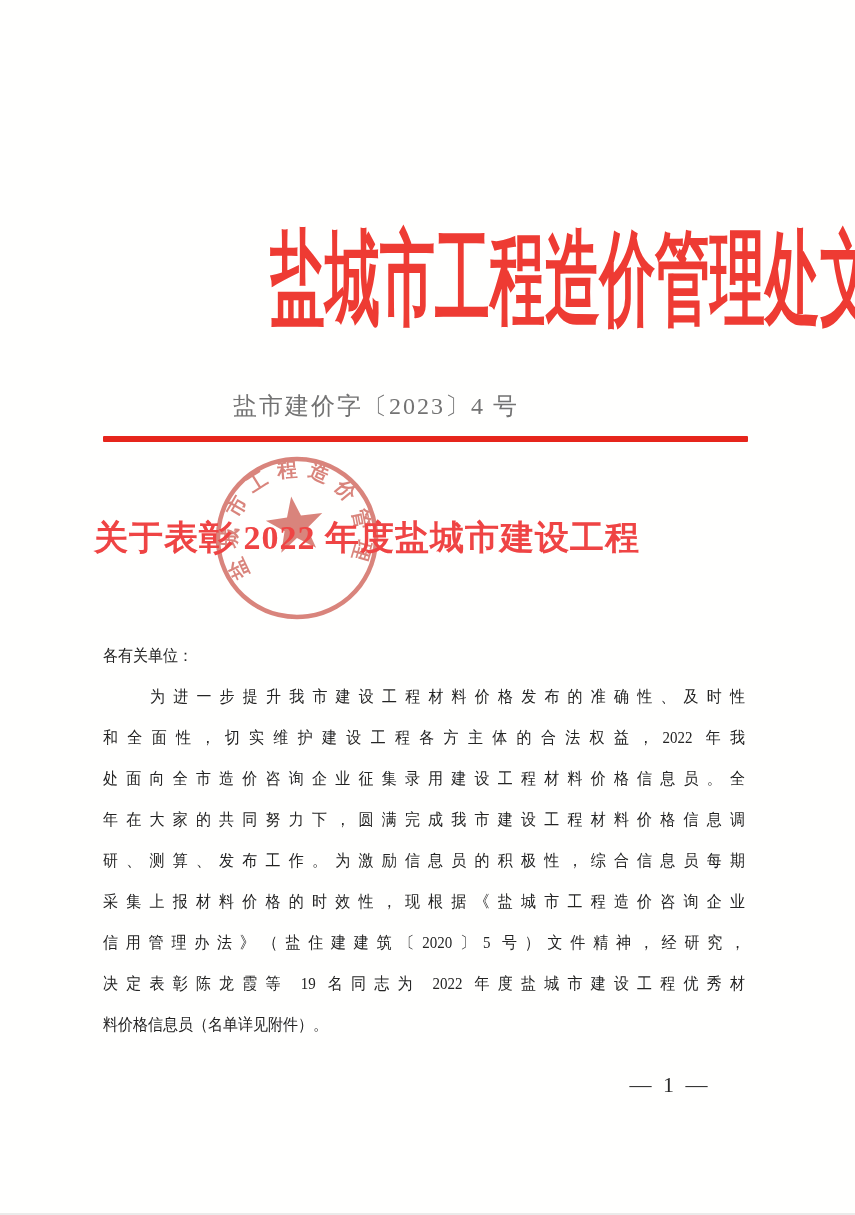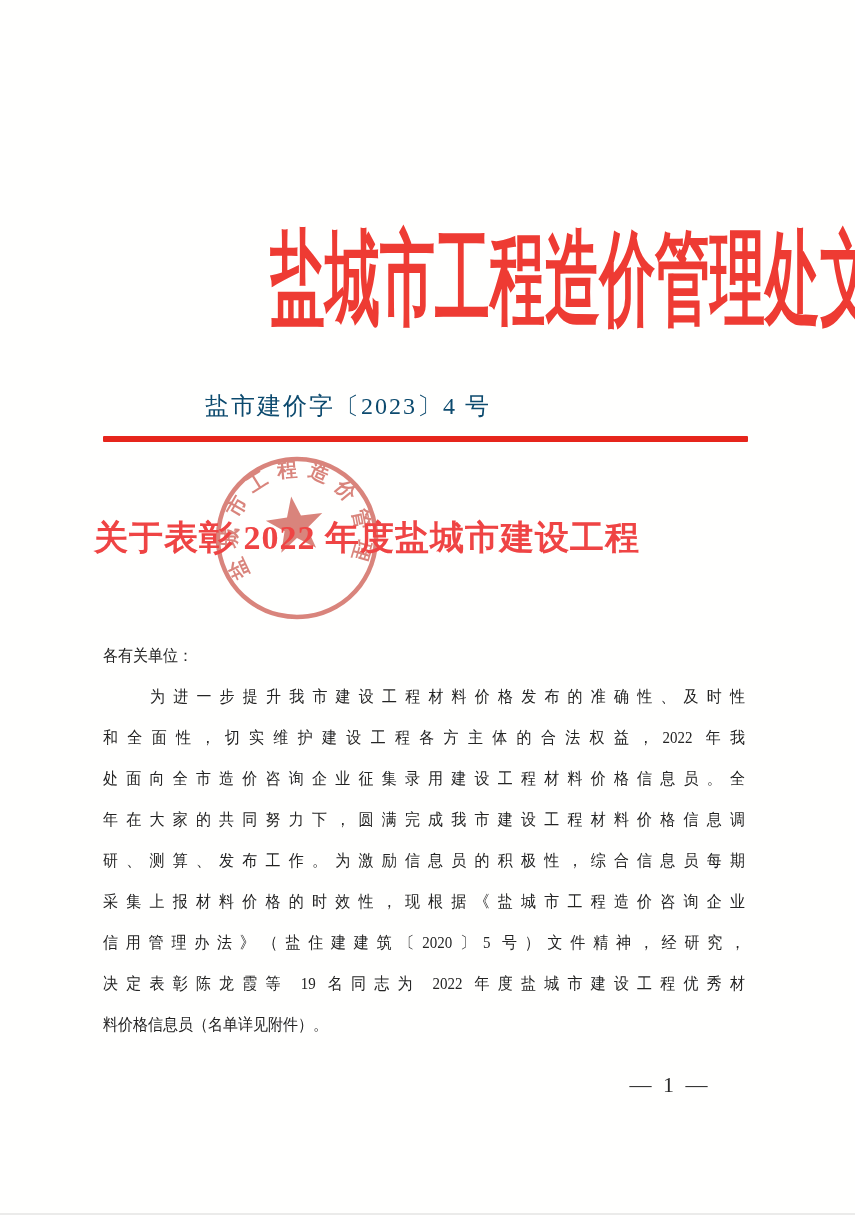--- a/index.html
+++ b/index.html
@@ -20,22 +20,23 @@
   .letterhead span{
     display:inline-block;
     font-size:100px;font-weight:900;
     transform:scale(0.55,1.03);
     transform-origin:50% 50%;
     letter-spacing:0;
   }
   
   .doc-number{
     position:absolute;left:0;top:390px;width:696px;
-    text-align:center;font-size:24px;color:#0c4a6e;
+    text-align:center;font-size:24px;color:#737373;
     letter-spacing:2px;
+    padding-left:28px;
   }
   
   .red-rule{
     position:absolute;left:103px;top:436px;width:645px;height:6px;
     border-radius:1px;
   }
   
   .seal{
     position:absolute;left:197px;top:438px;width:200px;height:200px;
     z-index:1;filter:blur(.6px);opacity:.62;

